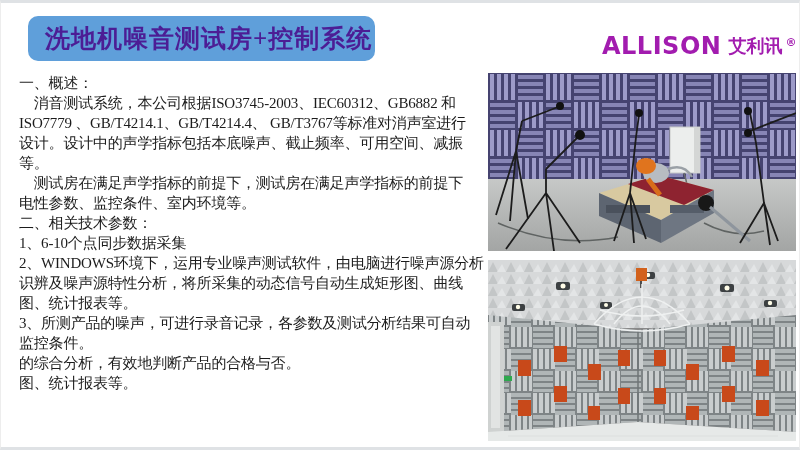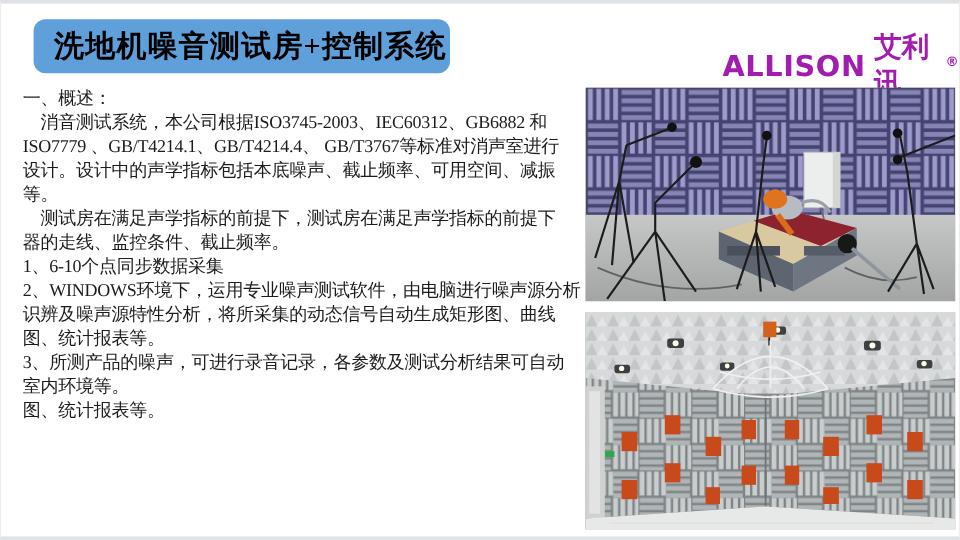--- a/index.html
+++ b/index.html
@@ -7,29 +7,29 @@
     position:relative;width:800px;height:450px;background:#ffffff;
     box-sizing:border-box;border-top:3px solid #dfe2e5;border-bottom:3px solid #dfe2e5;
     border-left:1px solid #ededed;border-right:1px solid #ededed;
     overflow:hidden;font-family:"Liberation Serif","DejaVu Serif",serif;
   }
   .title-box{
     position:absolute;left:27px;top:13px;width:347px;height:45px;
     background:#5f9fda;border-radius:10px;display:flex;align-items:center;
   }
   .title-box h1{
-    margin:0 0 0 17px;font-size:25px;font-weight:bold;color:#000000;
+    margin:0 0 0 17px;font-size:25px;font-weight:bold;color:#4c1d95;
     letter-spacing:1px;white-space:nowrap;
   }
   .logo{
     position:absolute;left:601px;top:22px;display:flex;align-items:center;
     color:#a21caf;font-family:"DejaVu Sans","Liberation Sans",sans-serif;
   }
   .logo .latin{font-size:24px;font-weight:800;letter-spacing:0.5px;line-height:30px;}
-  .logo .cjk{font-size:23px;font-weight:800;margin-left:7px;line-height:30px;}
+  .logo .cjk{font-size:18px;font-weight:800;margin-left:7px;line-height:42px;}
   .logo .reg{font-size:11px;font-weight:bold;margin-left:3px;position:relative;top:-4px;}
   .body-text{
     position:absolute;left:18px;top:70px;width:462px;
     font-size:15px;line-height:20px;color:#1b1b1b;letter-spacing:-0.2px;
   }
   .body-text .line{white-space:pre;height:20px;}
   .photo{position:absolute;left:487px;width:308px;overflow:hidden;background:#888;}
   .photo.top{top:70px;height:178px;}
   .photo.bottom{top:257px;height:181px;}
   .photo svg{display:block;width:100%;height:100%;}
@@ -49,27 +49,29 @@
     <span class="reg">®</span>
   </div>
 
   <div class="body-text">
     <div class="line">一、概述：</div>
     <div class="line">　消音测试系统，本公司根据ISO3745-2003、IEC60312、GB6882 和</div>
     <div class="line">ISO7779 、GB/T4214.1、GB/T4214.4、 GB/T3767等标准对消声室进行</div>
     <div class="line">设计。设计中的声学指标包括本底噪声、截止频率、可用空间、减振</div>
     <div class="line">等。</div>
     <div class="line">　测试房在满足声学指标的前提下，测试房在满足声学指标的前提下</div>
-    <div class="line">器的走线、监控条件、截止频率。</div>
+    <div class="line">电性参数、监控条件、室内环境等。</div>
+    <div class="line">二、相关技术参数：</div>
     <div class="line">1、6-10个点同步数据采集</div>
     <div class="line">2、WINDOWS环境下，运用专业噪声测试软件，由电脑进行噪声源分析，</div>
     <div class="line">识辨及噪声源特性分析，将所采集的动态信号自动生成矩形图、曲线</div>
     <div class="line">图、统计报表等。</div>
     <div class="line">3、所测产品的噪声，可进行录音记录，各参数及测试分析结果可自动</div>
-    <div class="line">室内环境等。</div>
+    <div class="line">监控条件。</div>
+    <div class="line">的综合分析，有效地判断产品的合格与否。</div>
     <div class="line">图、统计报表等。</div>
   </div>
 
   <div class="photo top">
     <svg viewBox="0 0 308 178" preserveAspectRatio="none">
       <defs>
         <pattern id="wvP" width="56" height="56" patternUnits="userSpaceOnUse">
           <rect width="56" height="56" fill="#454370"></rect>
           <g fill="#9d9bc9">
             <rect x="2" y="1" width="4" height="26"></rect>

